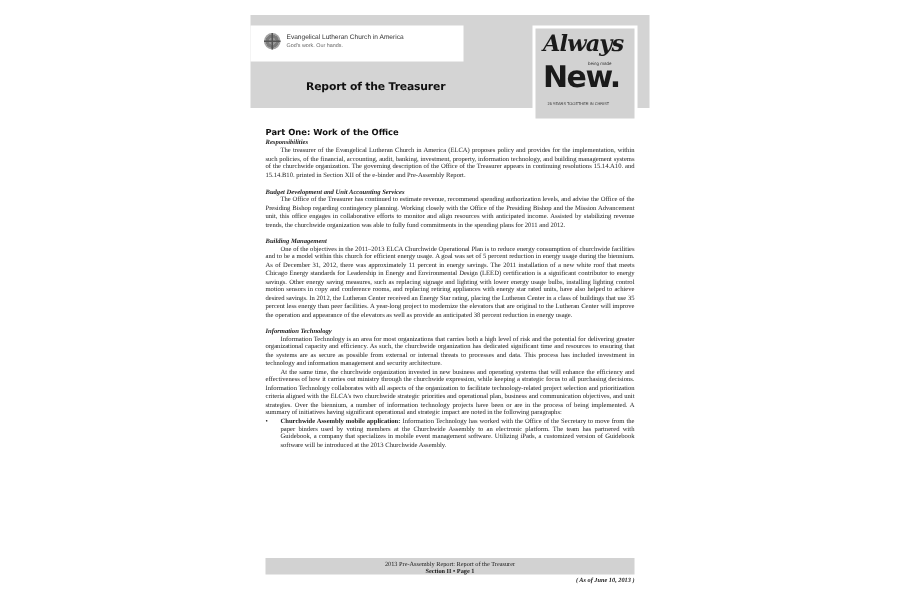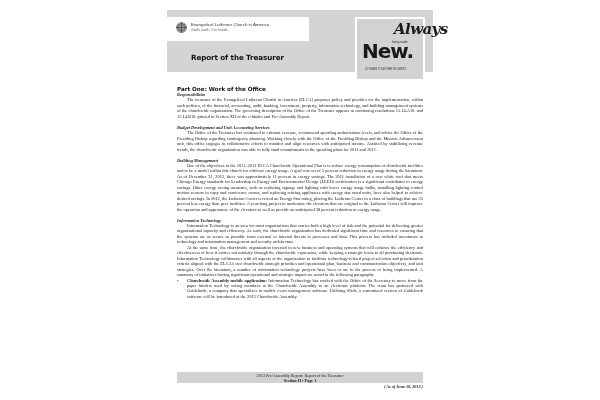--- a/index.html
+++ b/index.html
@@ -7,24 +7,24 @@
          font-family: "Liberation Serif", serif; color: #1a1a1a; }
   .page { position: absolute; left: 0; top: 0; width: 600px; height: 400px; background: #fff; }
   .header-band { position: absolute; left: 167px; top: 10px; width: 266px; height: 62px; background: #d4d4d4; }
   .org-box { position: absolute; left: 167px; top: 17px; width: 142px; height: 24px; background: #ffffff; }
   .seal { position: absolute; left: 176px; top: 22px; width: 11px; height: 11px; border-radius: 50%;
           background: radial-gradient(circle, #9a9a9a 0 30%, #7a7a7a 31% 55%, #a0a0a0 56% 100%); }
   .seal::before { content: ""; position: absolute; left: 5px; top: 0; width: 1px; height: 11px; background: #555; }
   .seal::after { content: ""; position: absolute; left: 0; top: 5px; width: 11px; height: 1px; background: #555; }
   .org-name { position: absolute; left: 191px; top: 22px; font-family: "Liberation Sans", sans-serif; font-size: 4.4px; color: #333; white-space: nowrap; }
   .org-tag { position: absolute; left: 191px; top: 28px; font-family: "Liberation Sans", sans-serif; font-size: 3.6px; color: #666; white-space: nowrap; }
-  .report-title { position: absolute; left: 179px; top: 53px; font-family: "DejaVu Sans", sans-serif; font-weight: bold; font-size: 7.2px; color: #111; white-space: nowrap; letter-spacing: -0.1px; padding-left: 12px; }
+  .report-title { position: absolute; left: 192px; top: 53px; font-family: "DejaVu Sans", sans-serif; font-weight: bold; font-size: 7.2px; color: #111; white-space: nowrap; letter-spacing: -0.1px; padding-left: 12px; }
   .logo-outer { position: absolute; left: 355px; top: 17px; width: 70px; height: 64px; background: #ffffff; }
   .logo-inner { position: absolute; left: 357px; top: 19px; width: 66px; height: 60px; background: #d2d2d2; }
-  .logo-always { position: absolute; left: 362px; top: 20px; font-family: "DejaVu Serif", serif; font-style: italic; font-weight: bold; font-size: 15px; color: #1a1a1a; letter-spacing: -0.6px; margin-left: 32px; }
+  .logo-always { position: absolute; left: 362px; top: 20px; font-family: "DejaVu Serif", serif; font-style: italic; font-weight: bold; font-size: 15px; color: #1a1a1a; letter-spacing: -0.6px; }
   .logo-being { position: absolute; left: 392px; top: 40px; font-family: "Liberation Sans", sans-serif; font-size: 3px; color: #333; white-space: nowrap; }
   .logo-new { position: absolute; left: 362px; top: 41px; font-family: "DejaVu Sans", sans-serif; font-weight: bold; font-size: 20px; color: #1a1a1a; letter-spacing: -1px; line-height: 20px; text-align: center; }
   .logo-years { position: absolute; left: 365px; top: 68px; font-family: "Liberation Sans", sans-serif; font-size: 2.6px; color: #333; white-space: nowrap; }
   .content { position: absolute; left: 177px; top: 86px; width: 246px; font-size: 4.4px; line-height: 5.45px; text-align: justify; }
   .h-part { font-family: "DejaVu Sans", sans-serif; font-weight: bold; font-size: 5.6px; line-height: 6px; color: #111; margin: 0; }
   .h-sub { font-style: italic; font-weight: bold; font-size: 4.4px; margin: 0; }
   .para { margin: 0; text-indent: 10px; }
   .gap { height: 5.5px; }
   .bullet { margin: 0; padding-left: 10px; position: relative; }
   .bullet-dot { position: absolute; left: 0; top: 0; }

